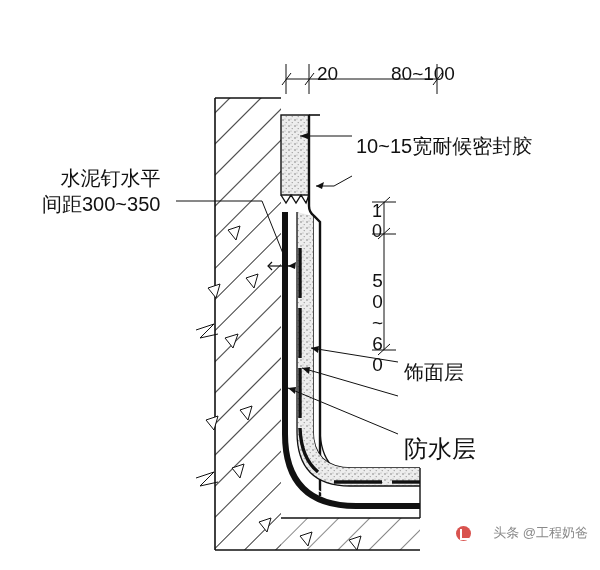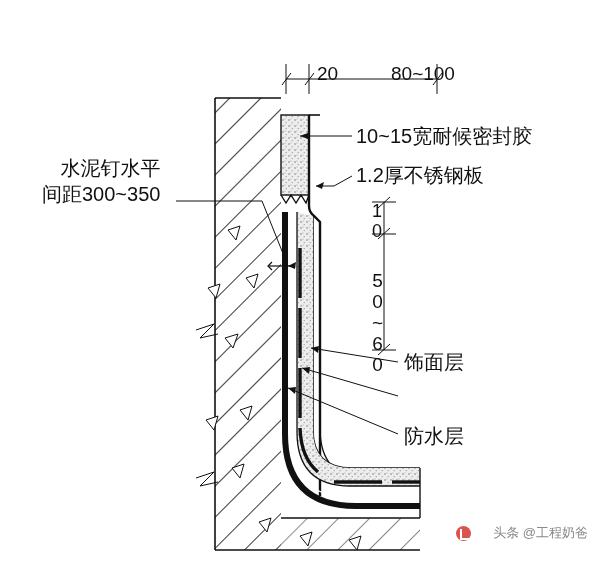--- a/index.html
+++ b/index.html
@@ -11,20 +11,21 @@
     overflow:hidden;
   }
   #stage{position:absolute;left:0;top:16px;width:600px;height:534px;}
   svg#drawing{position:absolute;left:0;top:0;width:600px;height:570px;}
   .lbl{
     position:absolute;
     font-family:"Liberation Sans", sans-serif;
     color:#111111;
     white-space:pre;
     line-height:1.28;
+    margin-top:10px;
   }
   .dim{
     position:absolute;
     font-family:"Liberation Sans", sans-serif;
     color:#111111;
     white-space:pre;
   }
   .vert{
     writing-mode:vertical-rl;
     text-orientation:upright;
@@ -222,25 +223,24 @@
   <div class="dim" style="left:361px;top:47px;font-size:19px;margin-left:30px;">80~100</div>
 
   <div class="dim vert" style="left:366px;top:185px;font-size:18px;">10</div>
   <div class="dim vert" style="left:366px;top:254px;font-size:19px;">50~60</div>
 
   <div class="lbl" style="left:42px;top:140px;font-size:20px;text-align:right;">水泥钉水平
 间距300~350</div>
 
   <div class="lbl" style="left:356px;top:108px;font-size:20px;">10~15宽耐候密封胶</div>
 
-  <div class="lbl" style="left:356px;top:147px;font-size:20px;">1.2厚不锈钢板</div>
 
   <div class="lbl" style="left:404px;top:334px;font-size:20px;text-align:center;">饰面层</div>
 
 
-  <div class="lbl" style="left:404px;top:408px;font-size:20px;">防水层</div>
+  <div class="lbl" style="left:404px;top:408px;font-size:24px;">防水层</div>
 
   <div class="watermark">
     <span class="wm-logo"></span>
     <span>头条 @工程奶爸</span>
   </div>
 
 </div>
 
 </body></html>

